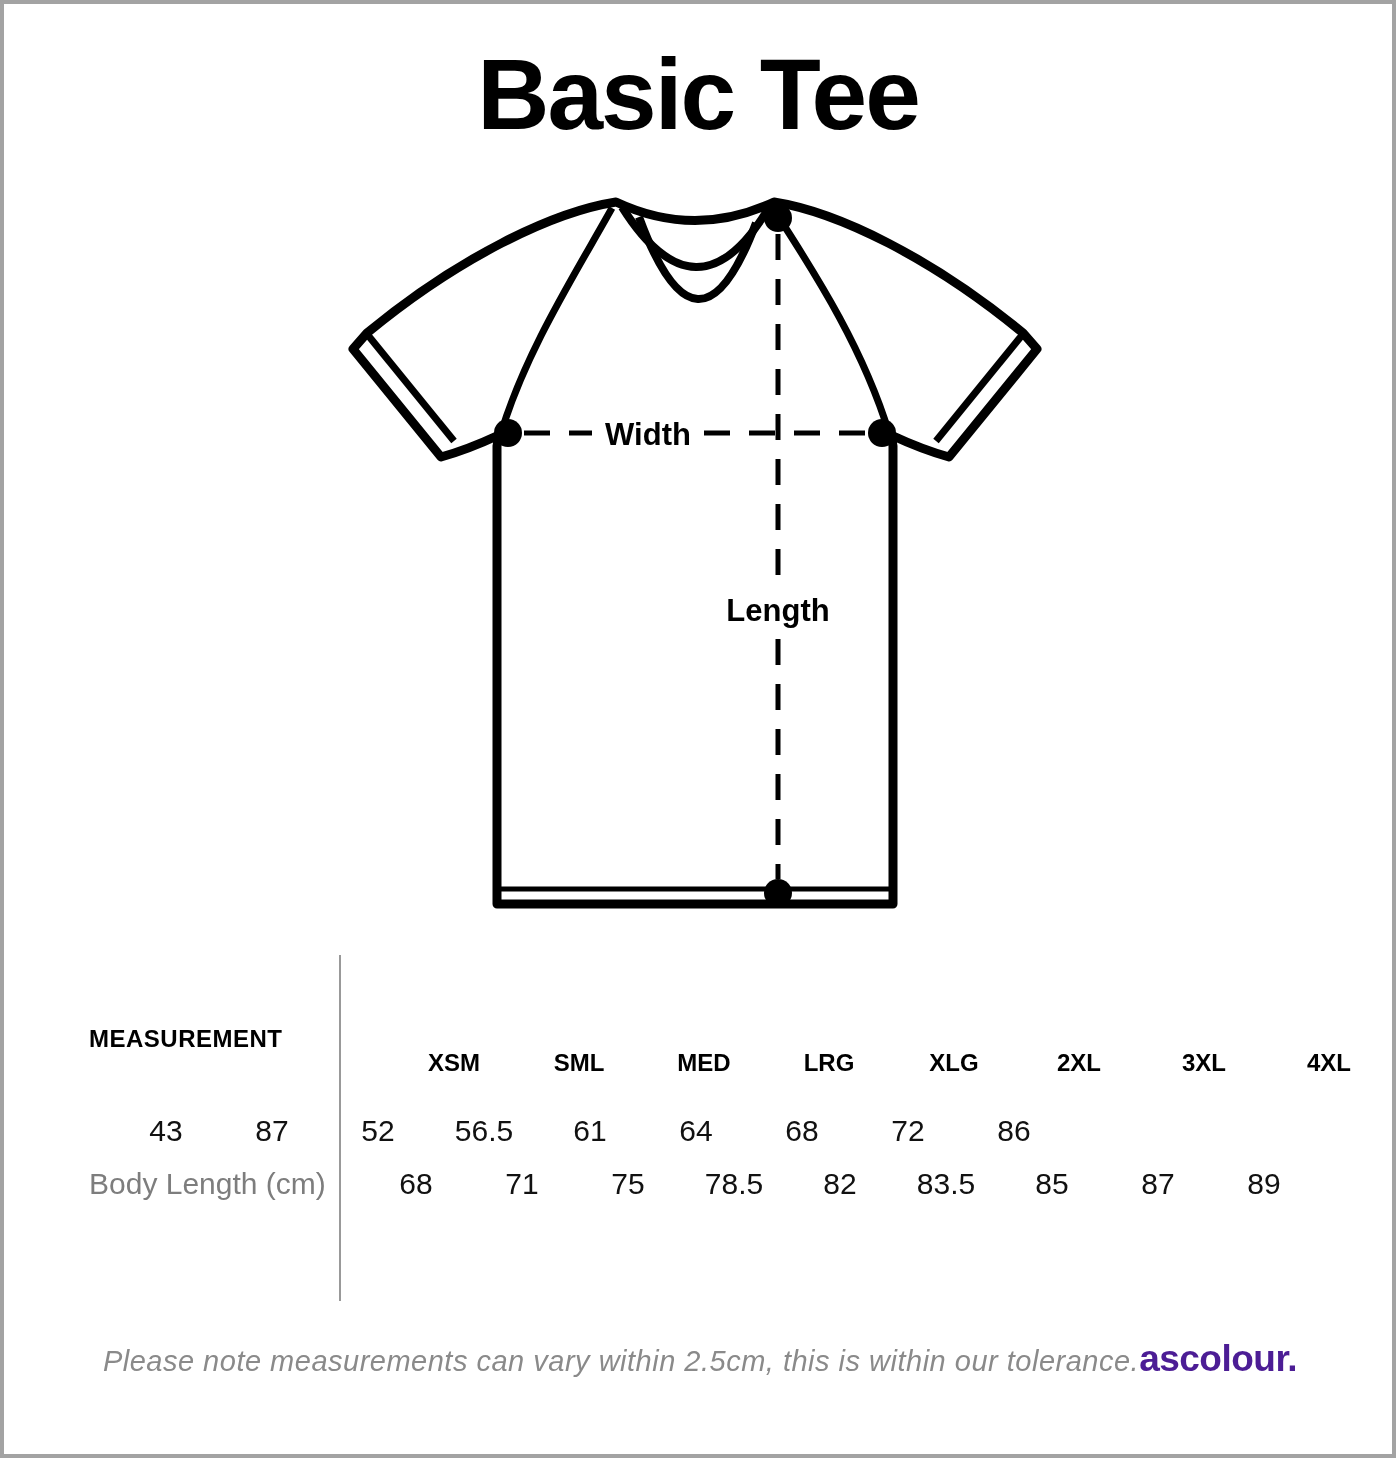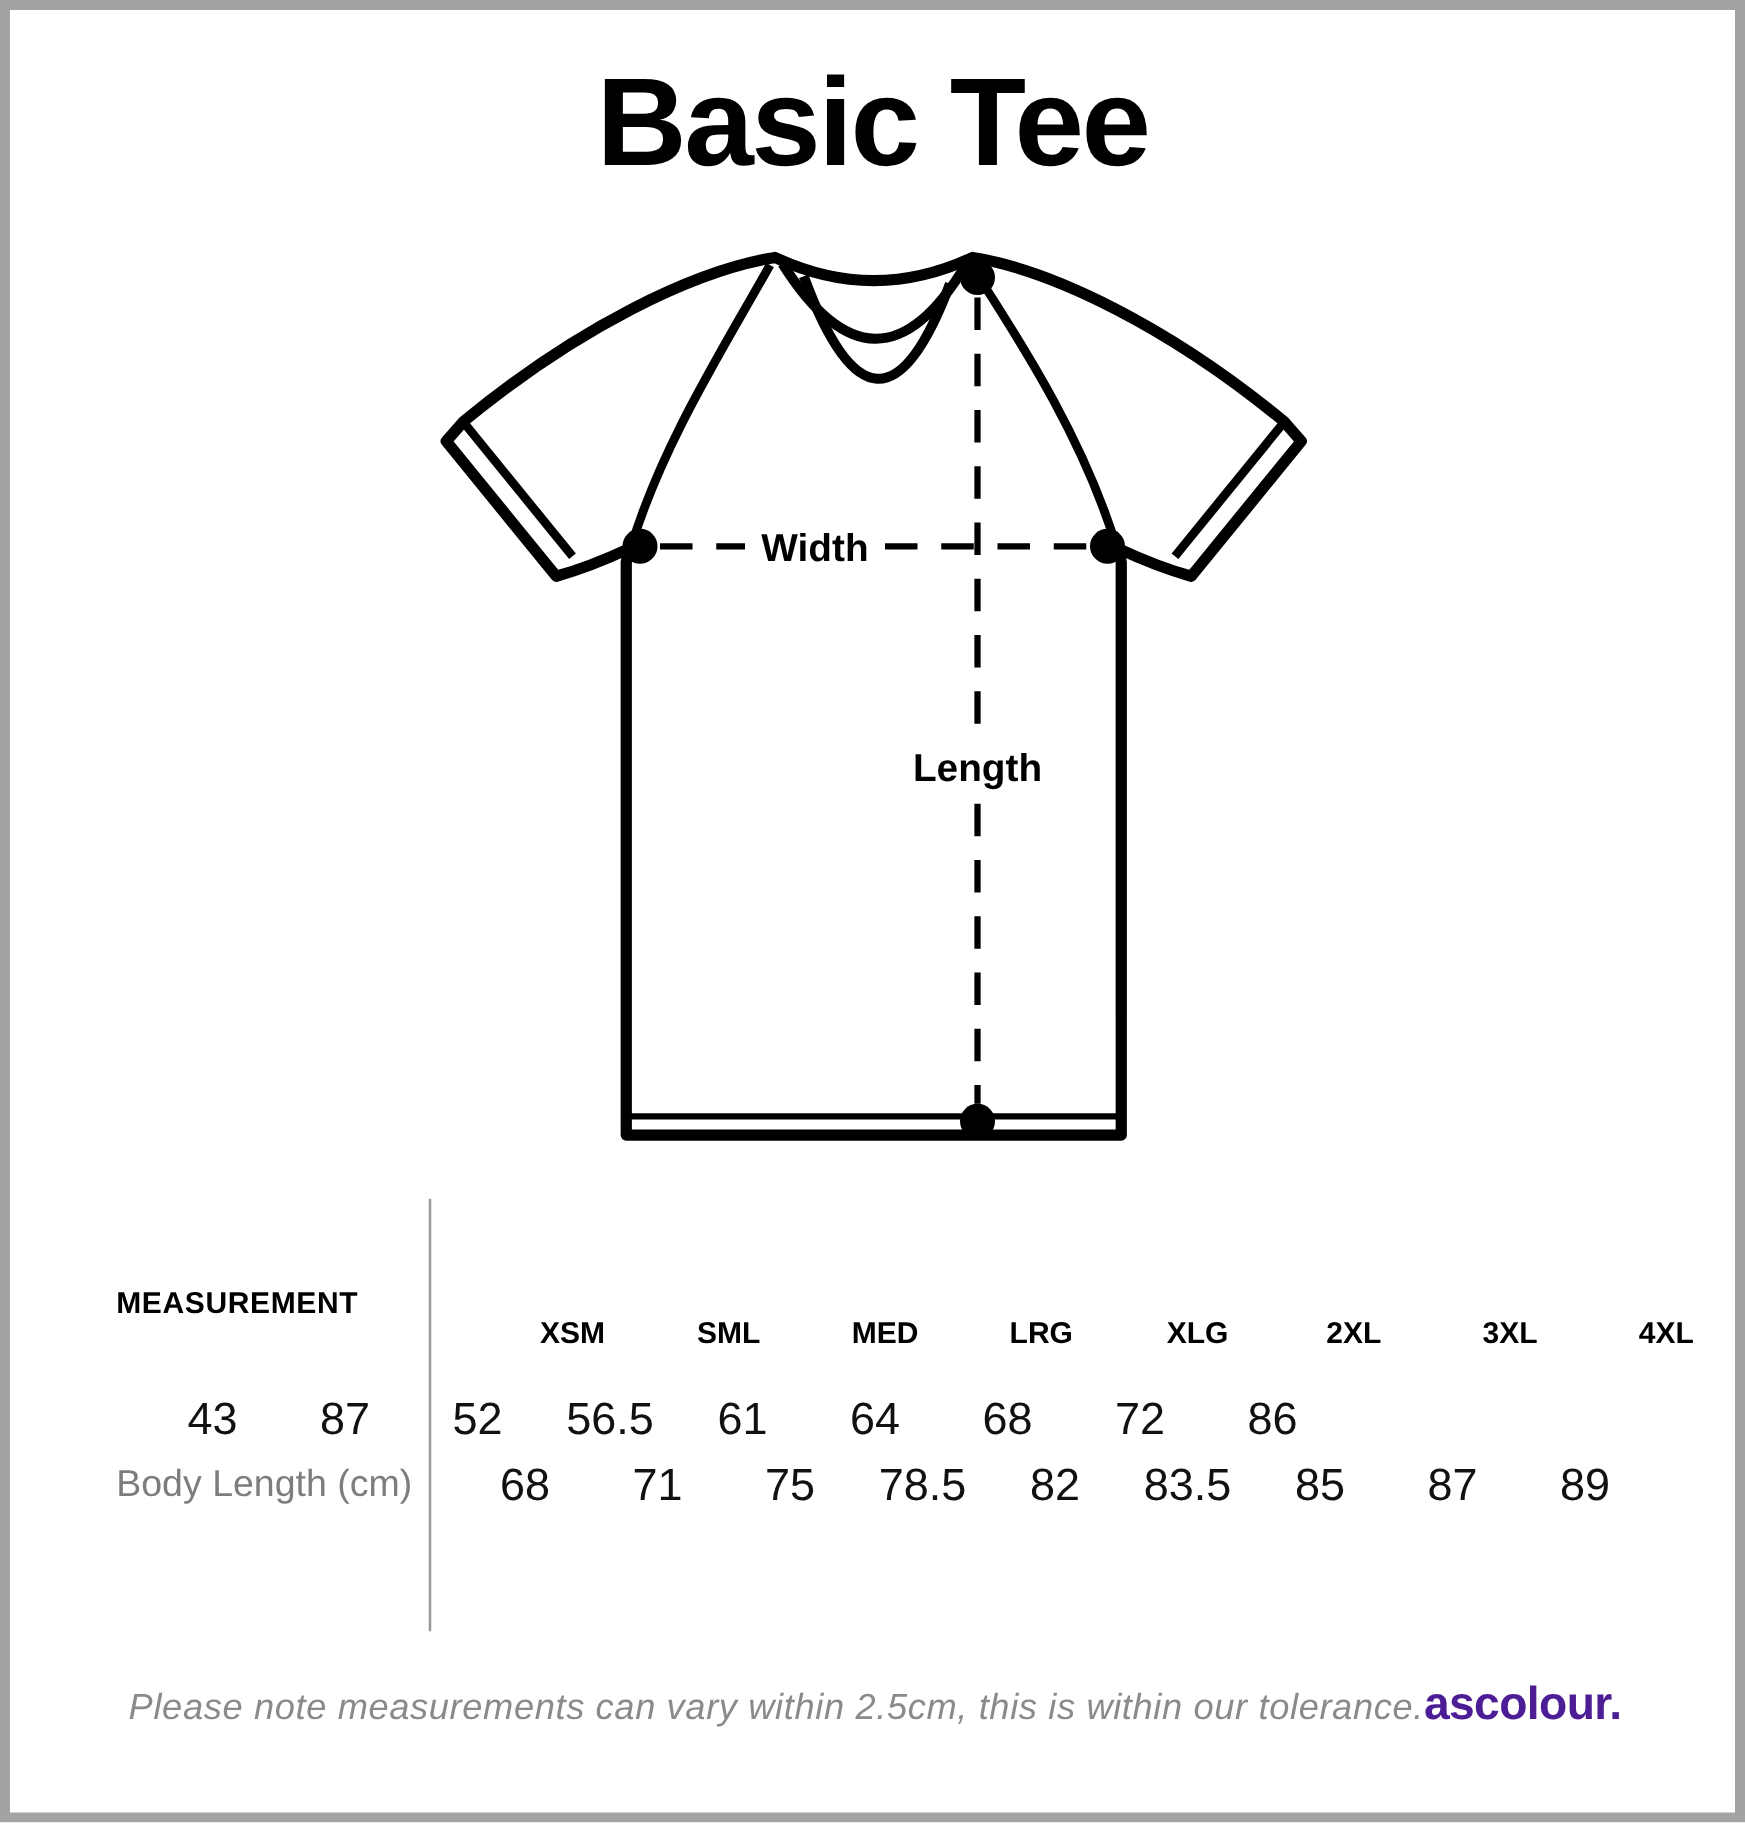--- a/index.html
+++ b/index.html
@@ -1,21 +1,21 @@
 <!DOCTYPE html>
 <html><head>
 <meta charset="utf-8">
 <style>
   html, body { margin: 0; padding: 0; background: #ffffff; }
   .frame {
     position: relative;
     width: 1396px;
     height: 1458px;
     box-sizing: border-box;
-    border: 8px solid #a3a3a3;
+    border: 4px solid #a3a3a3;
     background: #fff;
     font-family: "Liberation Sans", sans-serif;
     overflow: hidden;
   }
   .title {
     position: absolute;
     top: 38px; left: 0; right: 0;
     text-align: center;
     font-size: 100px;
     line-height: 1.05;
@@ -66,21 +66,21 @@
     color: #000;
     margin-top: 48px;
   }
   .data-row-1 { top: 1105px; }
   .data-row-2 { top: 1158px; }
   .data-row .row-label {
     font-size: 30px;
     color: #7d7d7d;
   }
   .data-row .cell {
-    font-size: 36px;
+    font-size: 30px;
     color: #111;
   }
   .footer {
     position: absolute;
     left: 85px; right: 81px; top: 1334px;
     display: flex;
     justify-content: center;
     align-items: baseline;
   }
   .note {

